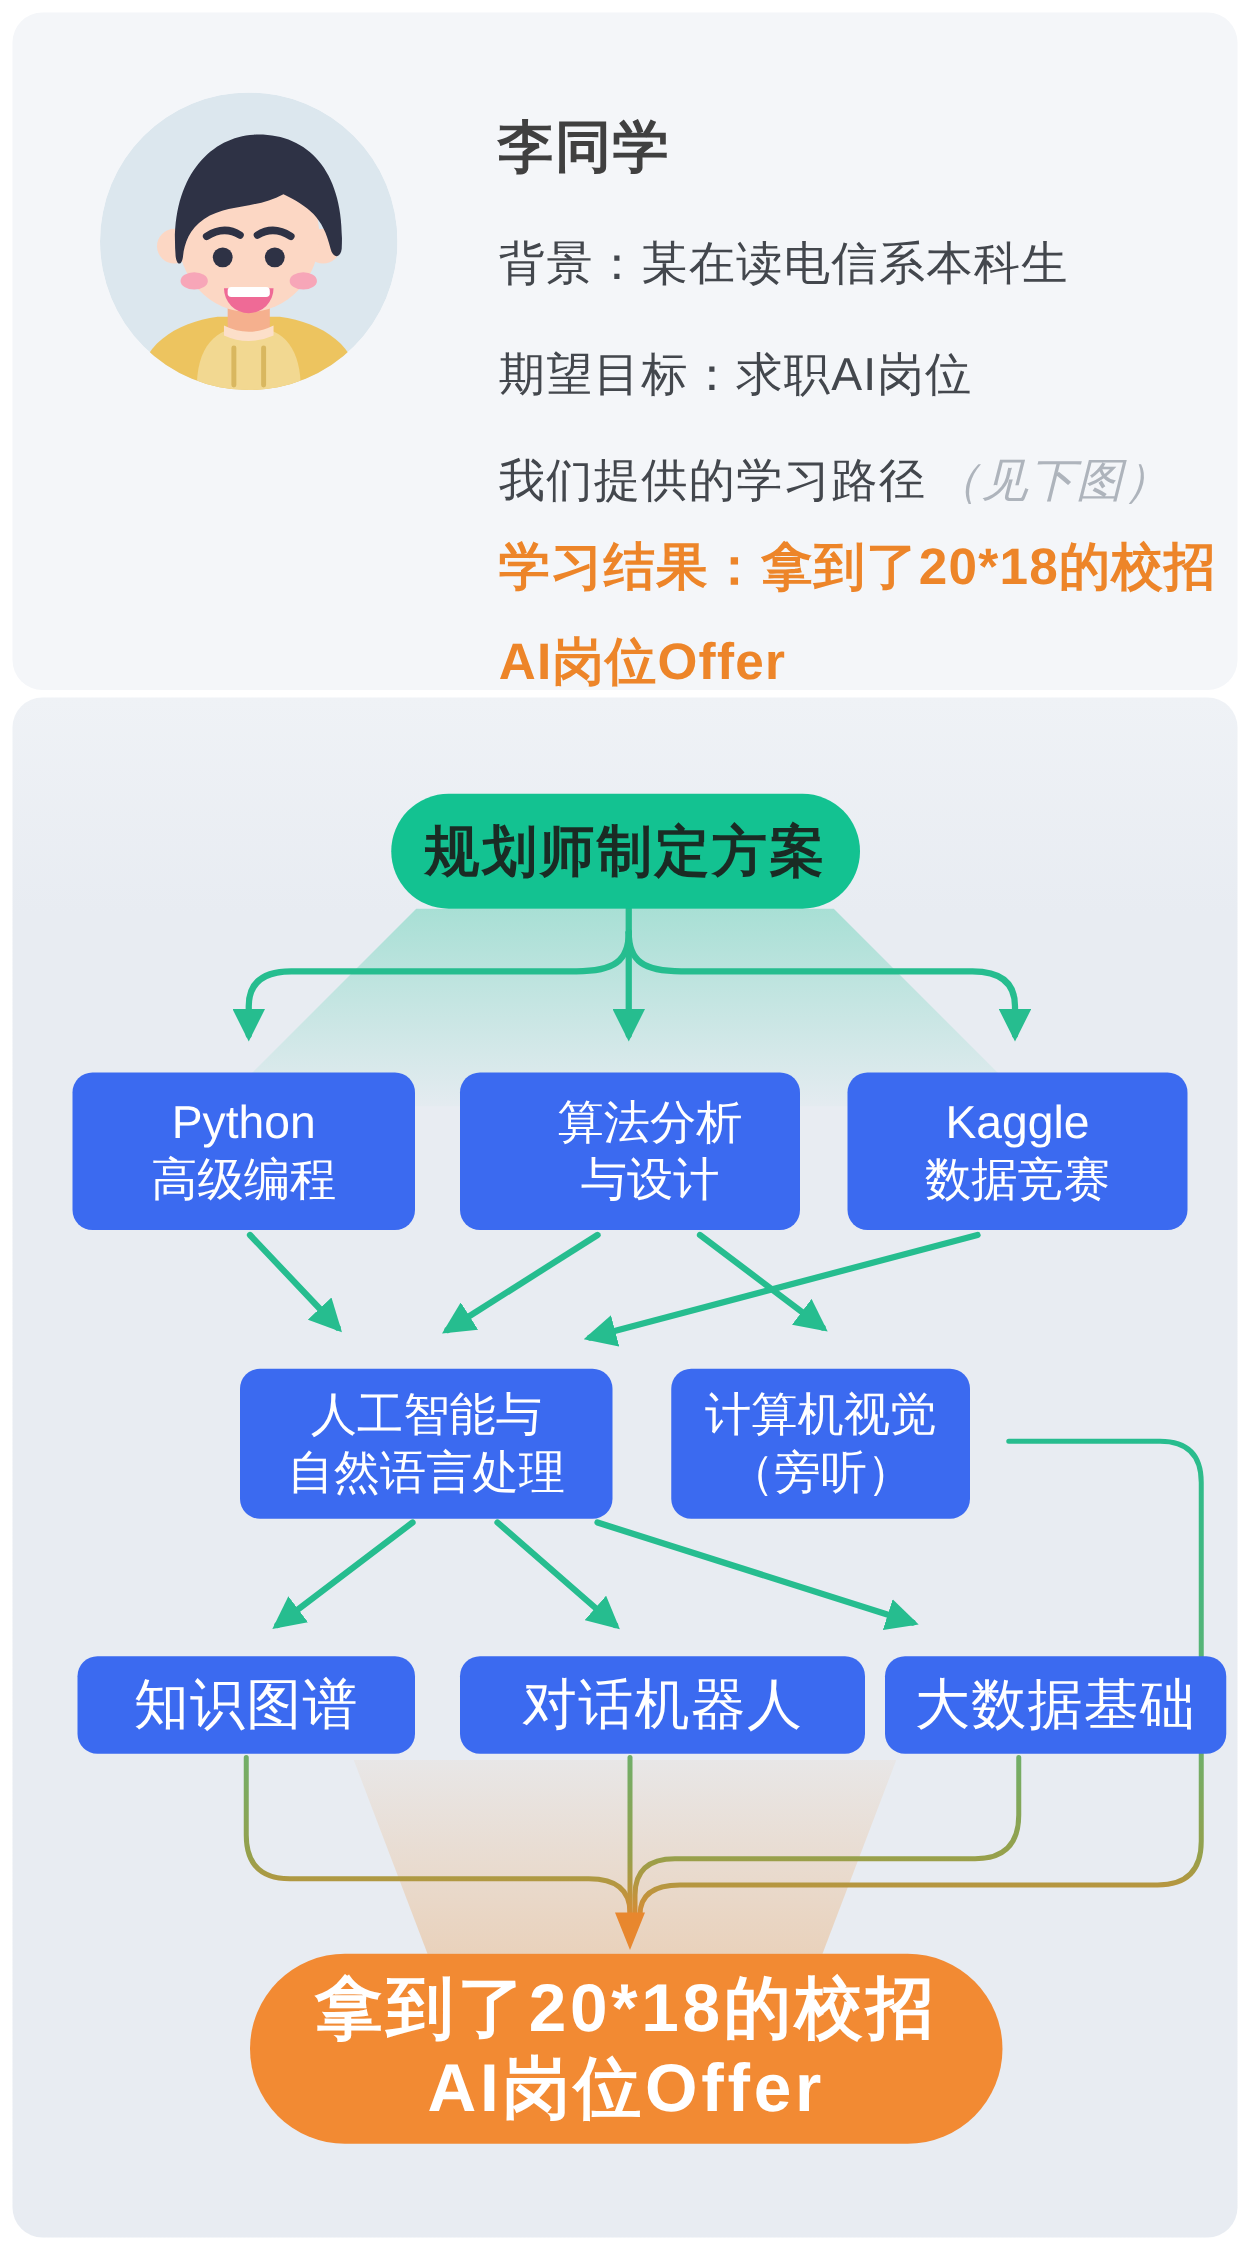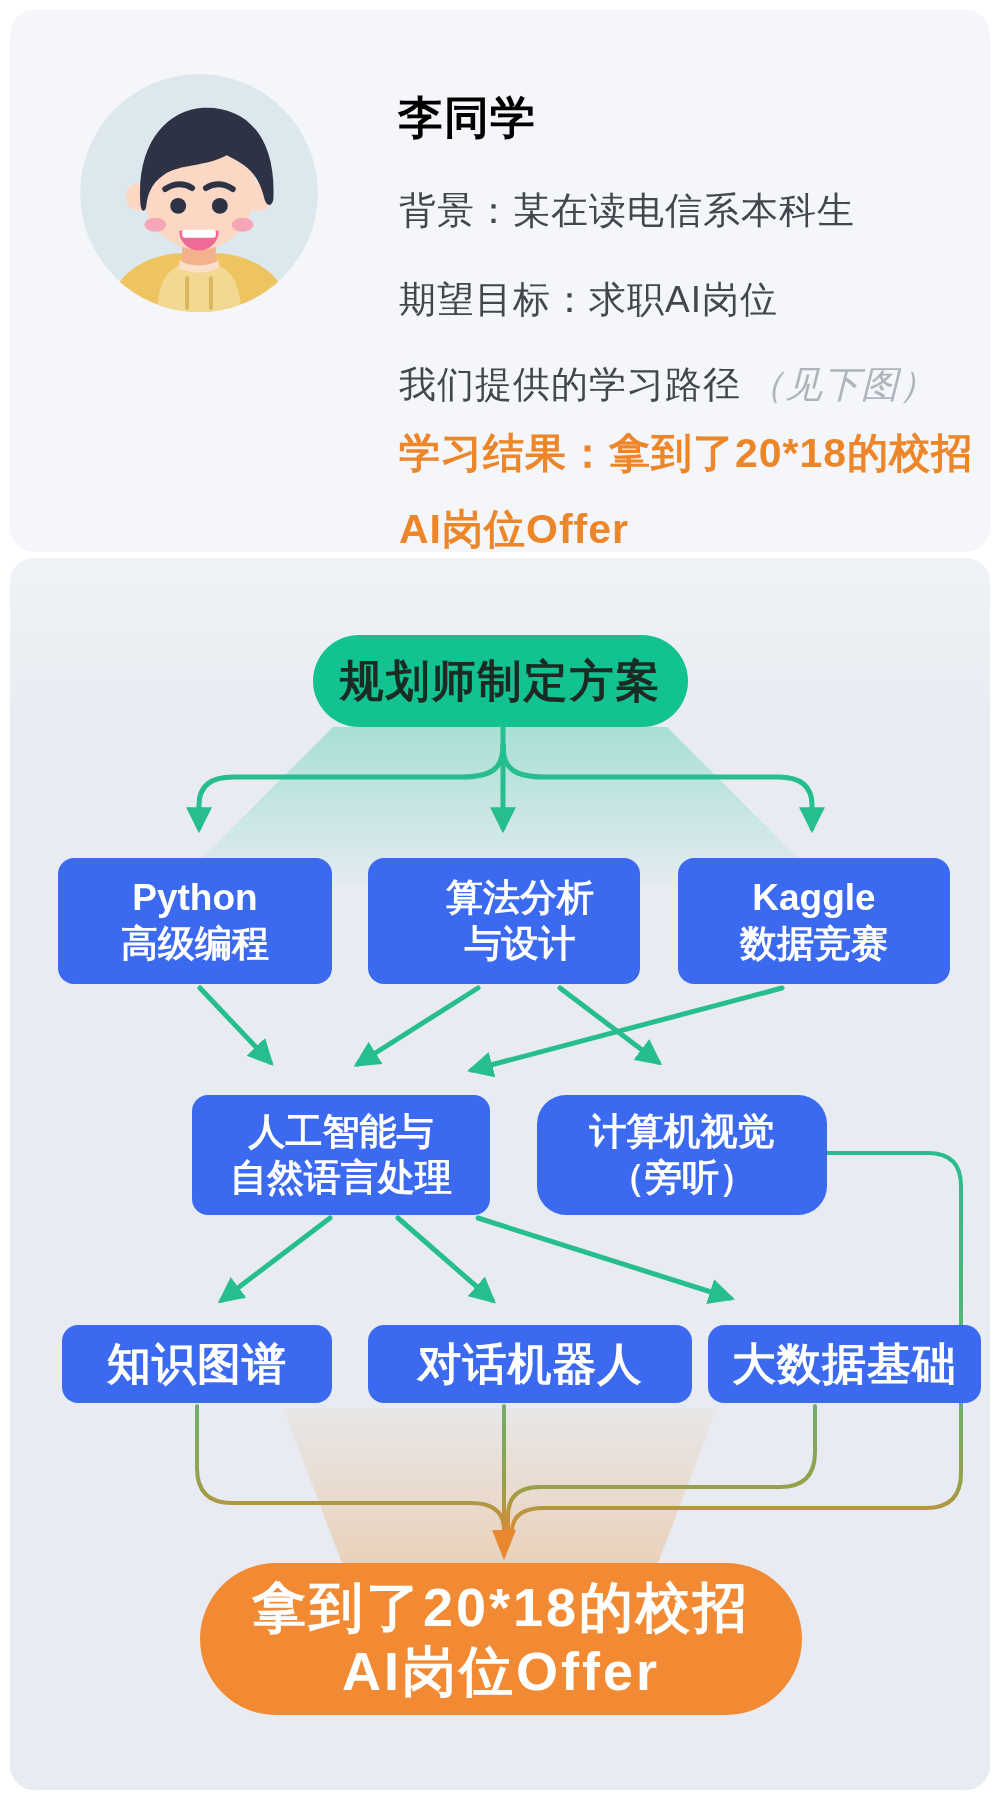--- a/index.html
+++ b/index.html
@@ -3,39 +3,39 @@
 <meta charset="utf-8">
 <style>
   html,body{margin:0;padding:0;background:#ffffff;}
   .page{position:relative;width:1000px;height:1796px;background:#ffffff;overflow:hidden;
         font-family:"Liberation Sans","DejaVu Sans",sans-serif;}
   .card{position:absolute;border-radius:24px;}
   .profile-card{left:10px;top:10px;width:980px;height:542px;background:#f4f6f9;}
   .flow-card{left:10px;top:558px;width:980px;height:1232px;
              background:linear-gradient(180deg,#eff2f6 0%,#e8ecf2 14%,#e8ecf2 100%);}
   .avatar{position:absolute;left:70px;top:64px;width:238px;height:238px;border-radius:50%;overflow:hidden;}
-  .p-name{position:absolute;left:388px;top:78px;font-size:45px;font-weight:700;color:#000000;letter-spacing:1px;}
+  .p-name{position:absolute;left:388px;top:78px;font-size:45px;font-weight:700;color:#404040;letter-spacing:1px;}
   .p-line{position:absolute;left:389px;font-size:37px;font-weight:400;color:#43474d;letter-spacing:1px;white-space:nowrap;}
   .p-note{color:#aeb4bc;font-style:italic;margin-left:6px;}
   .p-result{position:absolute;left:389px;font-size:41px;font-weight:700;color:#ed8529;letter-spacing:1px;white-space:nowrap;}
   .connectors{position:absolute;left:0;top:0;width:1000px;height:1796px;pointer-events:none;}
   .node{position:absolute;display:flex;flex-direction:column;justify-content:center;
         text-align:center;box-sizing:border-box;}
   .node .ln{display:block;width:100%;}
   .pill-green{left:313px;top:635px;width:375px;height:92px;border-radius:46px;background:#13c291;
               color:#1a2b24;font-size:44px;font-weight:700;letter-spacing:2px;}
-  .bluebox{background:#3b6af0;color:#ffffff;border-radius:16px;font-weight:700;}
+  .bluebox{background:#3b6af0;color:#ffffff;border-radius:16px;font-weight:400;}
   .r1{top:858px;height:126px;font-size:37px;line-height:46px;}
   .r2{top:1095px;height:120px;font-size:37px;line-height:46px;}
   .r3{top:1325px;height:78px;font-size:44px;line-height:78px;letter-spacing:1px;}
   .b-python{left:58px;width:274px;}
   .b-algo{left:368px;width:272px;padding-left:32px;}
   .b-kaggle{left:678px;width:272px;}
   .b-ainlp{left:192px;width:298px;}
-  .b-cv{left:537px;width:290px;border-radius:29px;}
+  .b-cv{left:537px;width:239px;}
   .b-kg{left:62px;width:270px;}
   .b-bot{left:368px;width:324px;}
   .b-bigdata{left:708px;width:273px;}
   .pill-orange{left:200px;top:1563px;width:602px;height:152px;border-radius:76px;background:#f28a33;
                color:#ffffff;font-size:54px;font-weight:700;line-height:64px;letter-spacing:3px;}
 </style>
 </head>
 <body>
 
 <div class="page">

